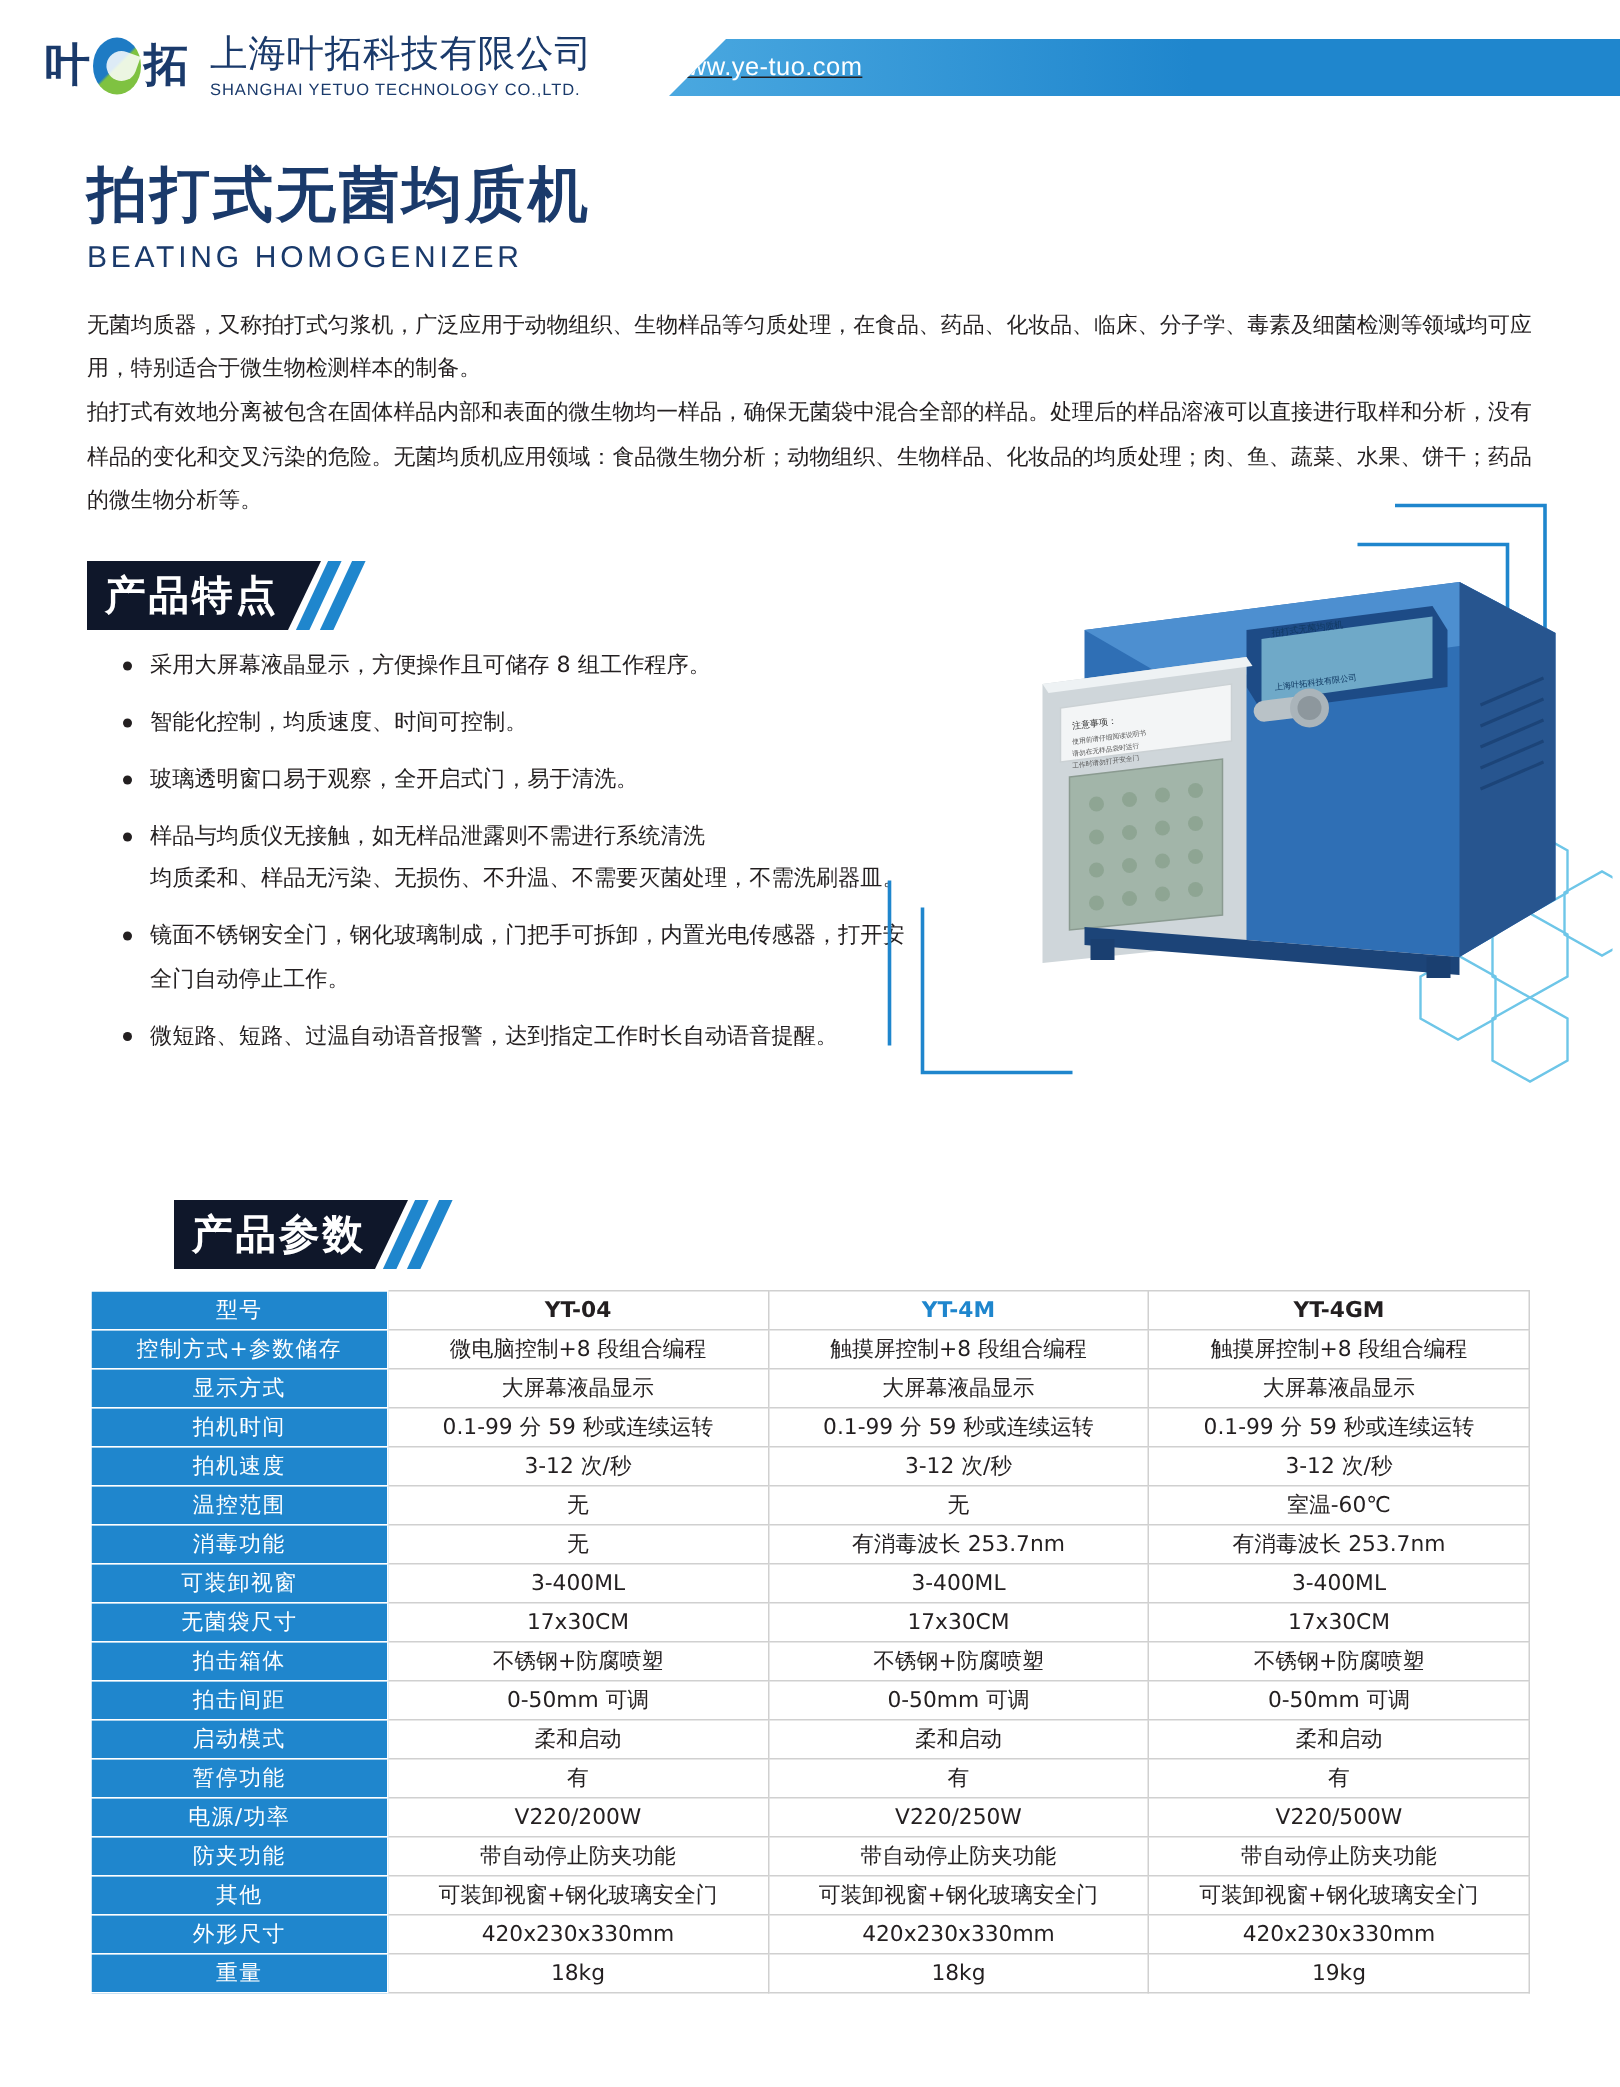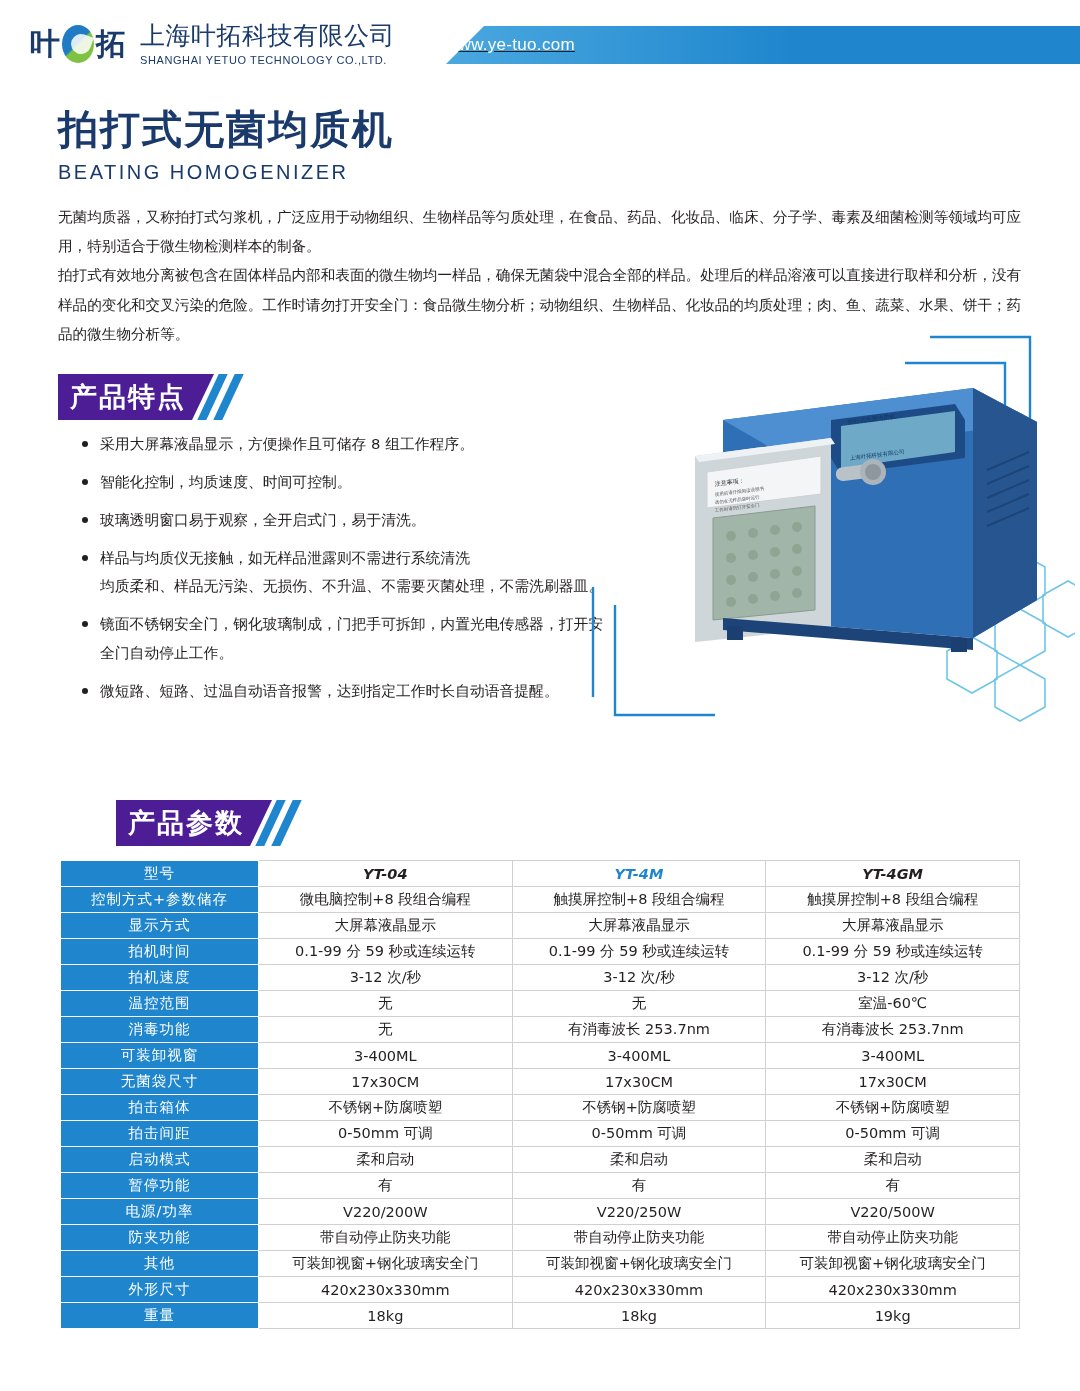--- a/index.html
+++ b/index.html
@@ -126,21 +126,21 @@
     position: relative;
     margin-left: 58px;
     width: 210px;
     height: 46px;
   }
   .sect .band {
     position: absolute;
     left: 0; top: 0;
     height: 46px;
     width: 156px;
-    background: #4c1d95;
+    background: #0f172a;
     clip-path: polygon(0 0, 100% 0, calc(100% - 22px) 100%, 0 100%);
     display: flex;
     align-items: center;
     padding-left: 12px;
   }
   .sect .band span {
     color: #fff;
     font-size: 27px;
     font-weight: bold;
     font-family: "DejaVu Sans", sans-serif;
@@ -221,21 +221,20 @@
   }
   td.val {
     border: 1px solid #d0d0d0;
     color: #231f20;
     background: #ffffff;
   }
   td.head-val {
     border: 1px solid #d0d0d0;
     font-weight: bold;
     background: #ffffff;
-    font-style: italic;
   }
   td.head-val.accent { color: #1f86cd; }
 </style>
 </head>
 <body>
 
 <div class="header">
   <div class="logo-block">
     <div class="logo-mark">
       <span class="logo-char">叶</span>
@@ -252,21 +251,21 @@
   </div>
 </div>
 
 <div class="titles">
   <div class="title-cn">拍打式无菌均质机</div>
   <div class="title-en">BEATING HOMOGENIZER</div>
 </div>
 
 <div class="intro">
   <p>无菌均质器，又称拍打式匀浆机，广泛应用于动物组织、生物样品等匀质处理，在食品、药品、化妆品、临床、分子学、毒素及细菌检测等领域均可应用，特别适合于微生物检测样本的制备。</p>
-  <p>拍打式有效地分离被包含在固体样品内部和表面的微生物均一样品，确保无菌袋中混合全部的样品。处理后的样品溶液可以直接进行取样和分析，没有样品的变化和交叉污染的危险。工作时请勿打开安全门：食品微生物分析；动物组织、生物样品、化妆品的均质处理；肉、鱼、蔬菜、水果、饼干；药品的微生物分析等。</p>
+  <p>拍打式有效地分离被包含在固体样品内部和表面的微生物均一样品，确保无菌袋中混合全部的样品。处理后的样品溶液可以直接进行取样和分析，没有样品的变化和交叉污染的危险。无菌均质机应用领域：食品微生物分析；动物组织、生物样品、化妆品的均质处理；肉、鱼、蔬菜、水果、饼干；药品的微生物分析等。</p>
 </div>
 
 <div class="sect" style="margin-top:26px;">
   <div class="band">
     <span>产品特点</span>
   </div>
   <div class="slash s1"></div>
   <div class="slash s2"></div>
 </div>
 

